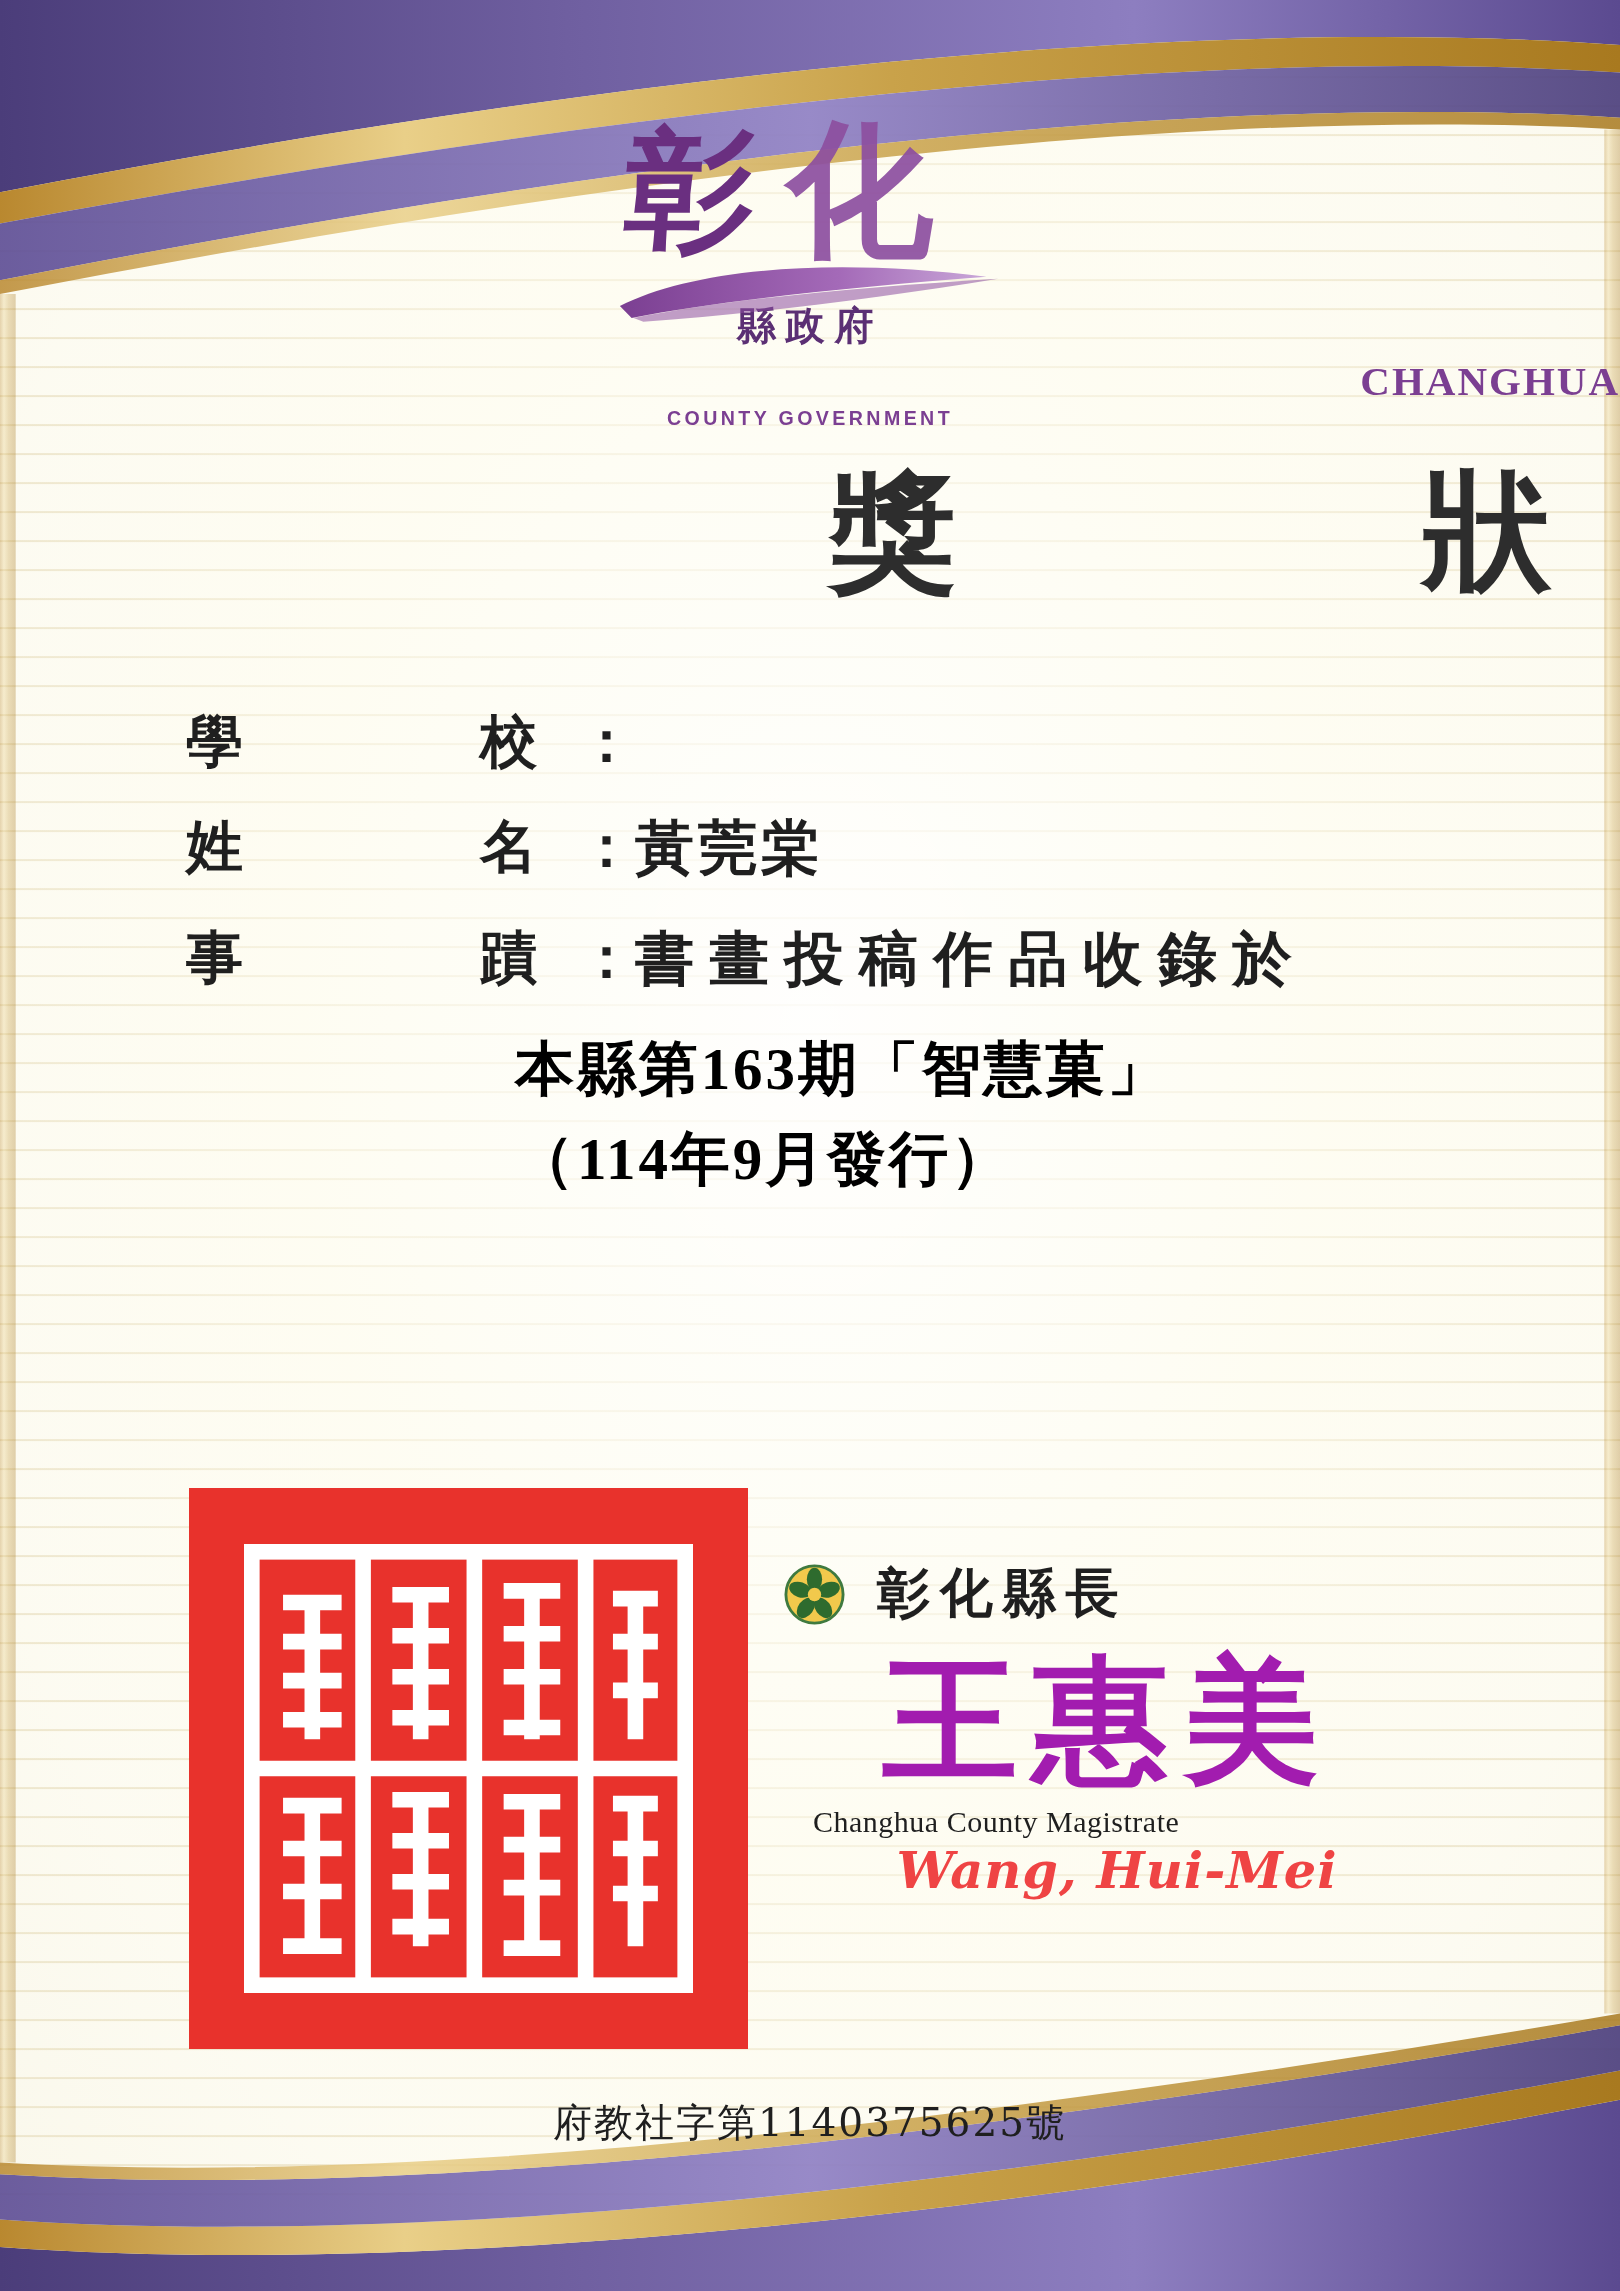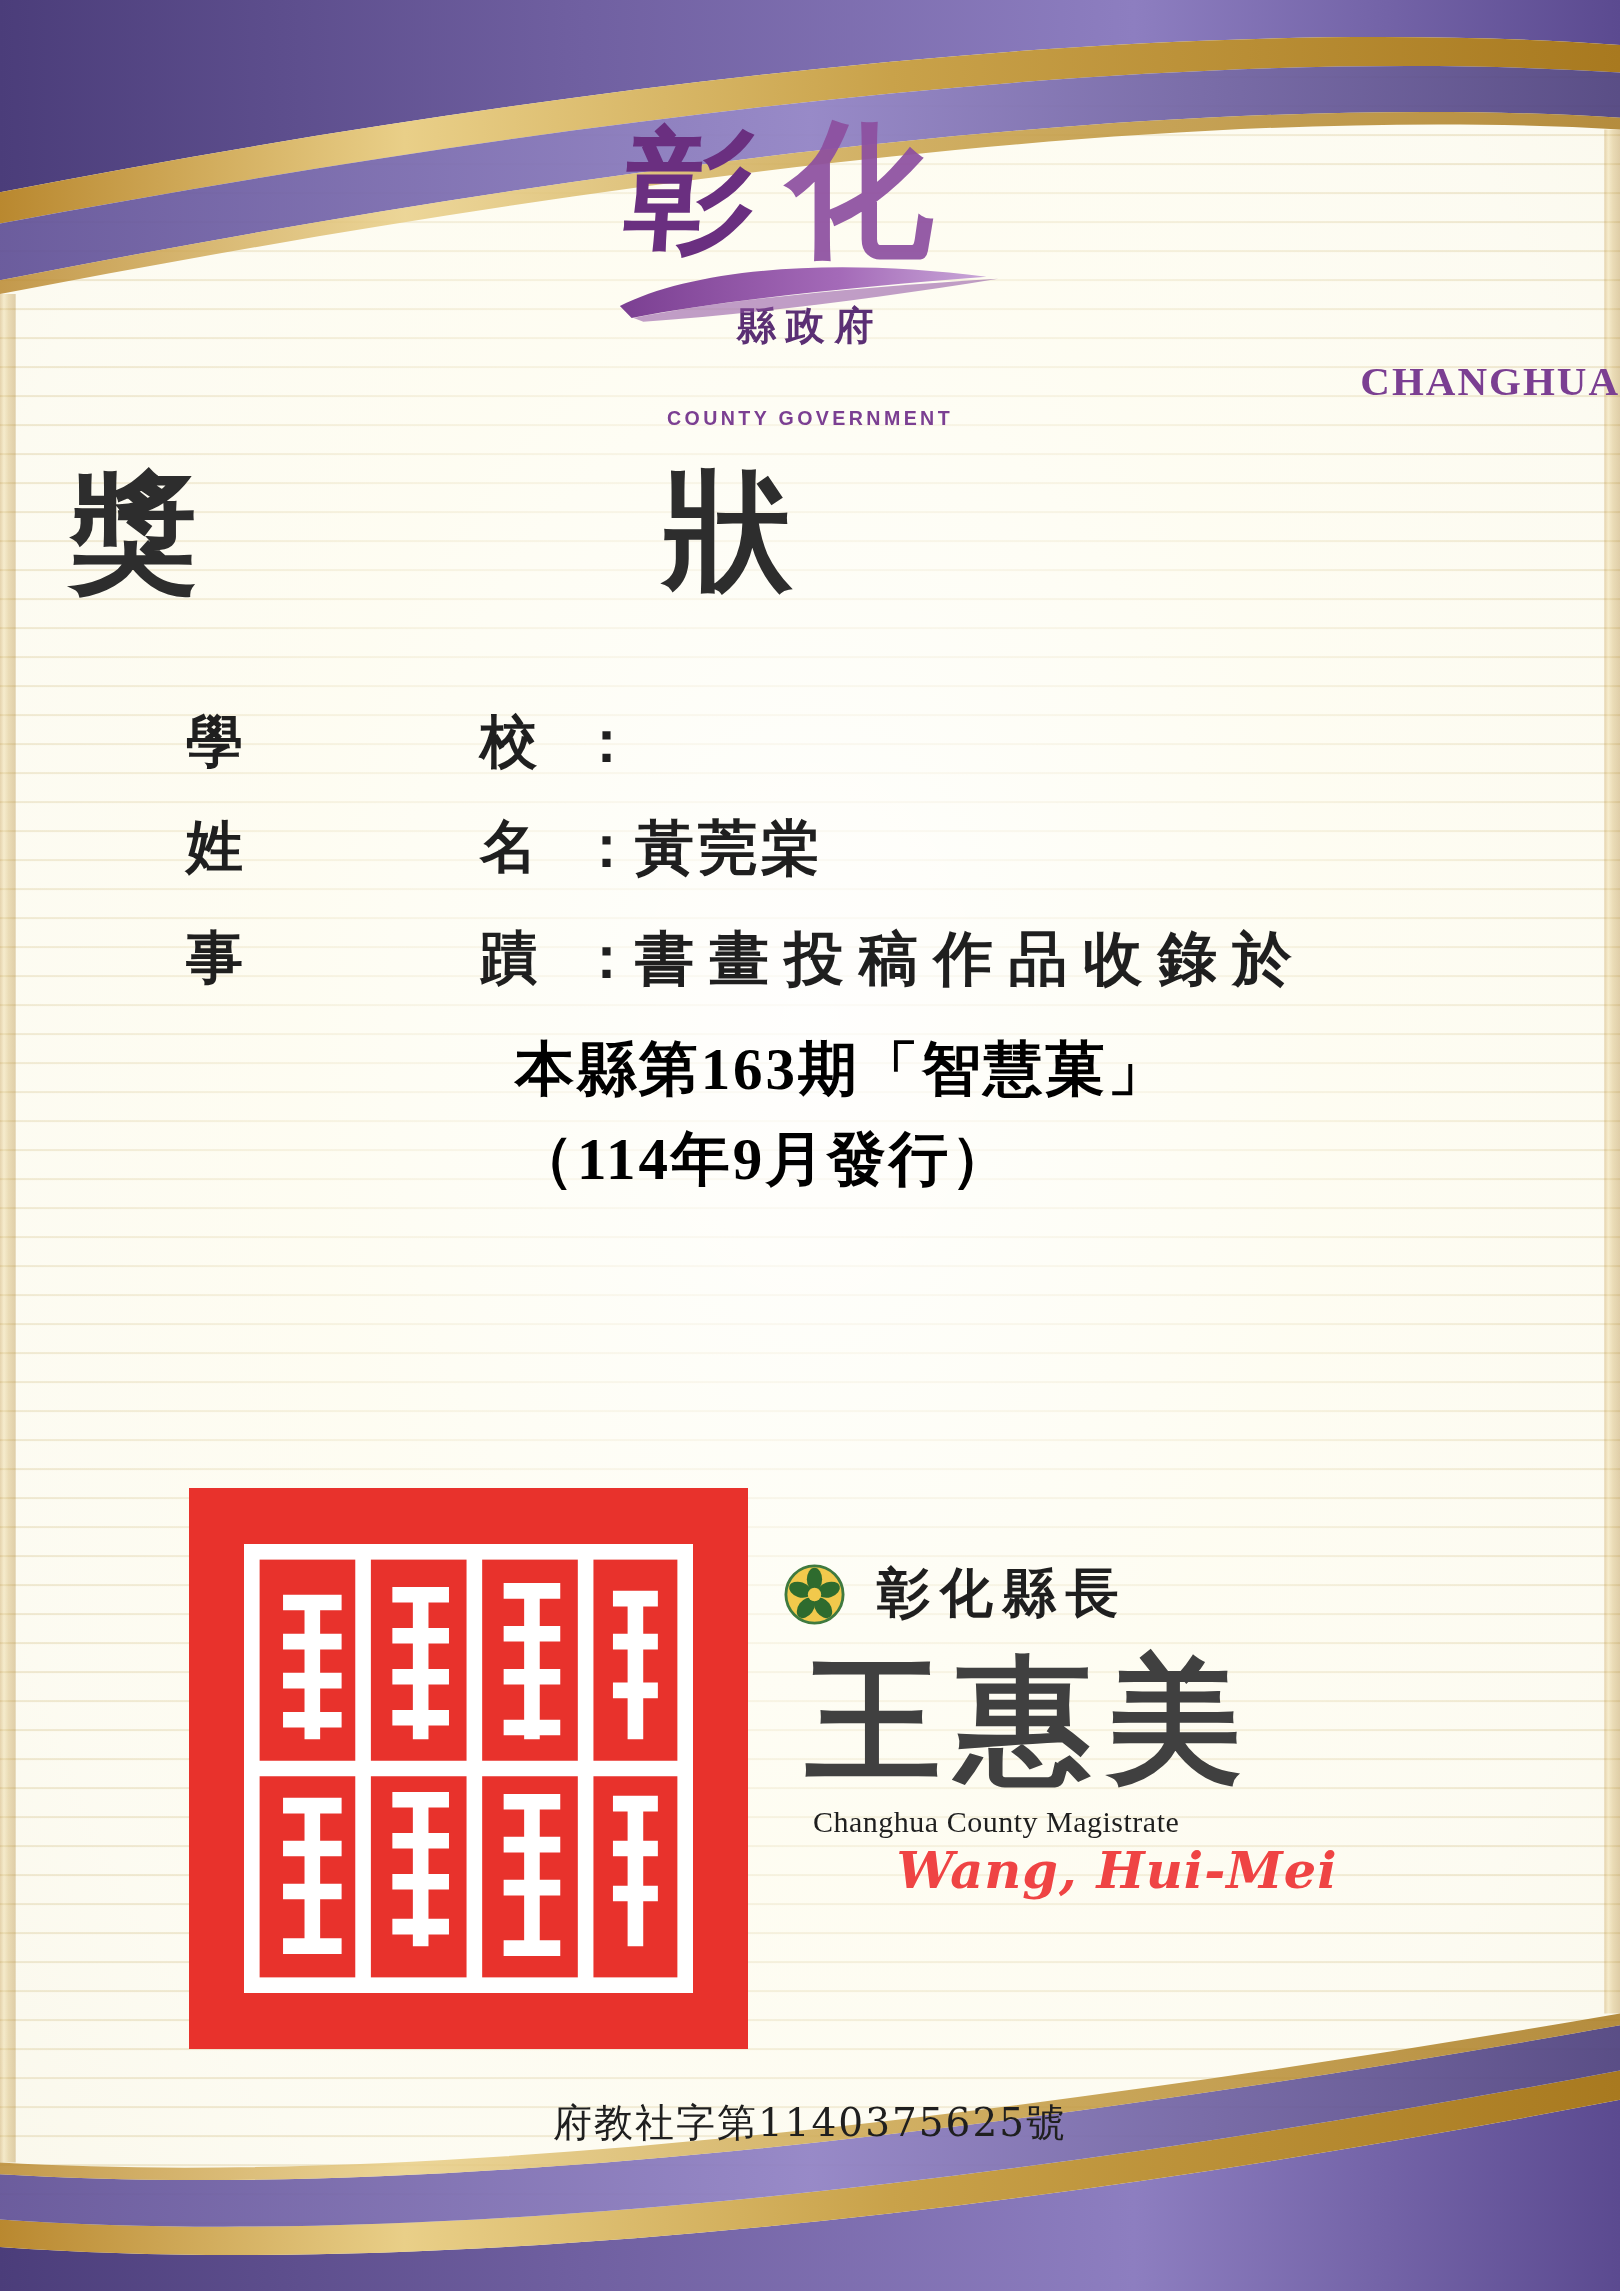--- a/index.html
+++ b/index.html
@@ -117,21 +117,21 @@
     color: #7b3f92;
     margin-top: 2px;
   }
 
   
   .cert-title {
     position: absolute;
     top: 446px;
     left: 0;
     width: 100%;
-    text-align: left;
+    text-align: right;
     font-family: "DejaVu Serif", serif;
     font-weight: bold;
     font-size: 129px;
     letter-spacing: 69px;
     text-indent: 69px;
     color: #2d2d2d;
   }
 
   
   .fields {
@@ -216,24 +216,25 @@
     font-weight: bold;
     font-size: 53px;
     letter-spacing: 9.8px;
     color: #1f1f1f;
   }
   .sig-name {
     font-family: "DejaVu Serif", serif;
     font-weight: bold;
     font-size: 135px;
     letter-spacing: 15.7px;
-    color: #404040;
+    color: #a21caf;
     margin-top: 13.7px;
     margin-left: 21.6px;
     line-height: 1.12;
+    text-align: center;
   }
   .sig-en-title {
     font-family: "Liberation Serif", serif;
     font-weight: normal;
     font-size: 30px;
     letter-spacing: 0.5px;
     color: #1f1f1f;
     margin-top: 9.8px;
     margin-left: 29px;
   }

